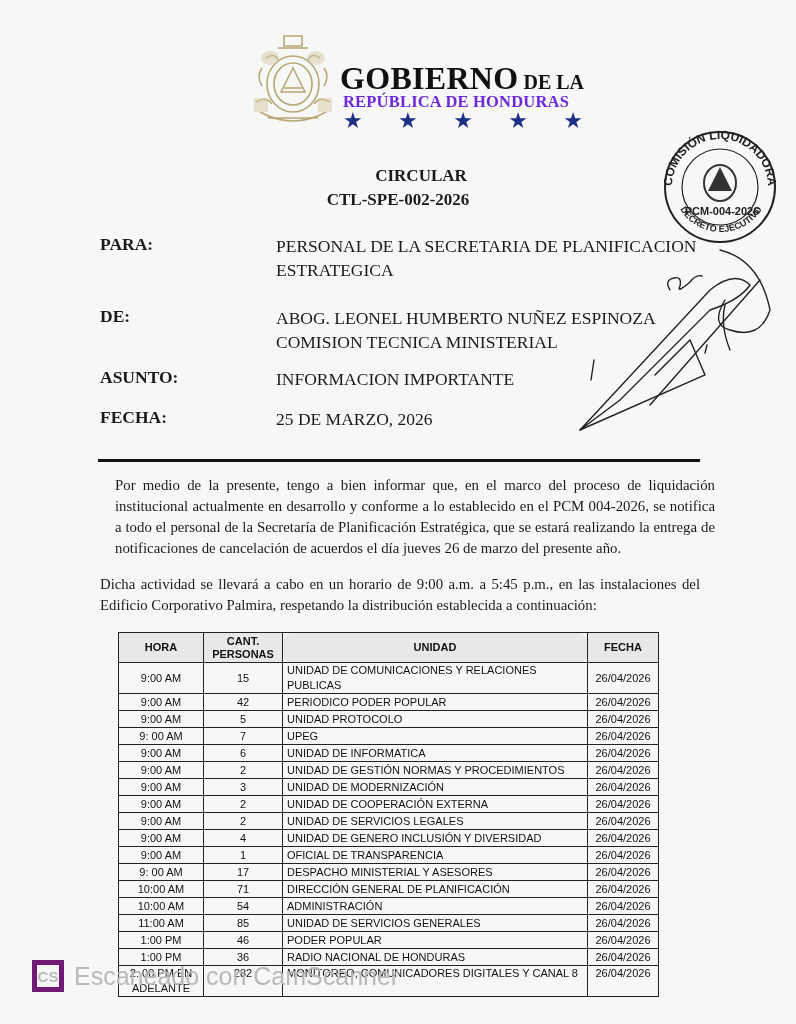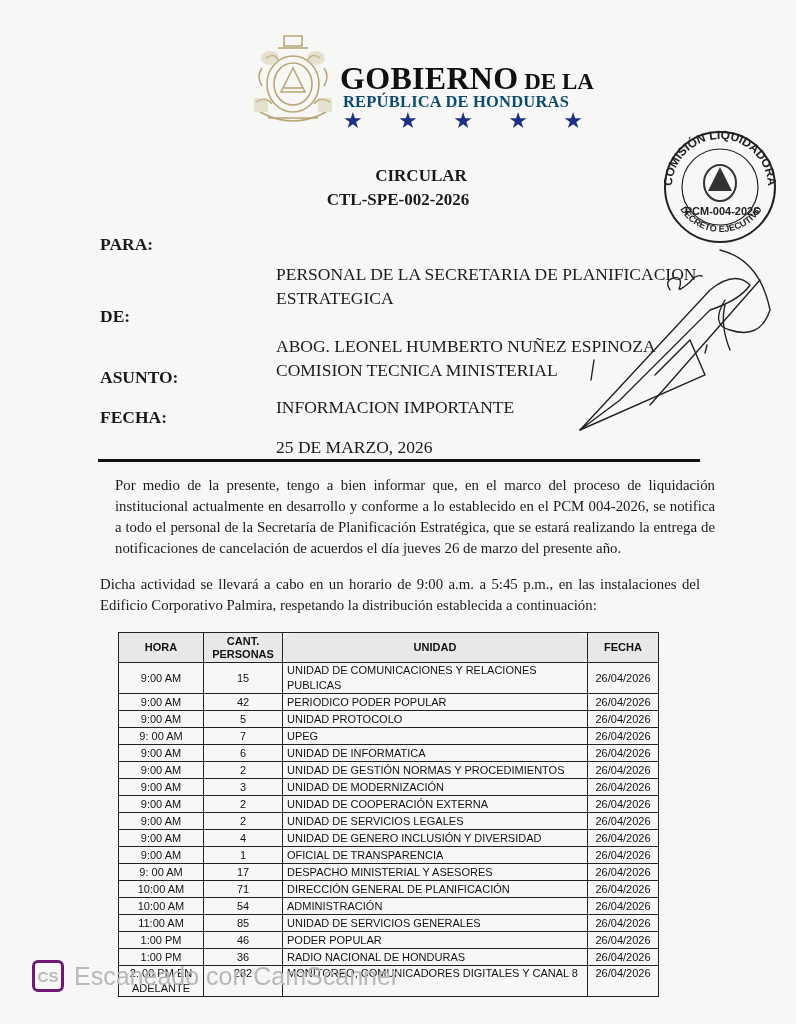--- a/index.html
+++ b/index.html
@@ -8,31 +8,31 @@
       background: #f7f8f6;
       font-family: "Liberation Serif", "DejaVu Serif", serif;
       color: #1a1a1a;
     }
     .page { position: absolute; inset: 0; }
 
     
     .coat { position: absolute; left: 248px; top: 28px; width: 90px; height: 98px; }
     .gov-title { position: absolute; left: 340px; top: 60px; white-space: nowrap; }
     .gov-main { font-weight: bold; font-size: 32px; letter-spacing: 0.3px; color: #111; }
-    .gov-small { font-weight: bold; font-size: 23px; color: #111; text-align: right; }
-    .gov-sub { position: absolute; left: 343px; top: 92px; font-weight: bold; font-size: 16.5px; color: #0c4a6e; white-space: nowrap; letter-spacing: 0.2px; }
+    .gov-small { font-weight: bold; font-size: 20px; color: #111; text-align: right; }
+    .gov-sub { position: absolute; left: 343px; top: 92px; font-weight: bold; font-size: 16.5px; color: #6d28d9; white-space: nowrap; letter-spacing: 0.2px; }
     .stars { position: absolute; left: 343px; top: 108px; width: 240px; display: flex; justify-content: space-between; font-size: 22px; color: #1c2f85; }
 
     
     .stamp { position: absolute; left: 650px; top: 125px; width: 140px; height: 120px; }
 
     .circ-title { position: absolute; left: 0; width: 796px; text-align: center; font-weight: bold; font-size: 17px; }
 
     .field-label { position: absolute; left: 100px; font-weight: bold; font-size: 17.5px; }
-    .field-value { position: absolute; left: 276px; font-size: 17.5px; line-height: 24px; white-space: nowrap; margin-top: 28px; }
+    .field-value { position: absolute; left: 276px; font-size: 17.5px; line-height: 24px; white-space: nowrap; }
 
     .signature { position: absolute; left: 560px; top: 230px; width: 236px; height: 220px; }
 
     .hr { position: absolute; left: 98px; top: 459px; width: 602px; height: 2.5px; background: #111; }
 
     .para { position: absolute; left: 100px; width: 600px; font-size: 14.8px; line-height: 21px; text-align: justify; }
     .para1 { top: 475px; margin-left: 15px; }
     .para2 { top: 574px; }
 
     
@@ -44,21 +44,21 @@
     .tbl td.l { text-align: left; }
     .col-hora { width: 76px; }
     .col-cant { width: 70px; }
     .col-unidad { width: 296px; border-radius: 9px; }
     .col-fecha { width: 62px; }
     .tbl tr.tall td { height: 30px; vertical-align: top; }
 
     
     .cs-wm { position: absolute; left: 32px; top: 960px; display: flex; align-items: center; gap: 10px;
       font-family: "Liberation Sans", "DejaVu Sans", sans-serif; color: #b8b8b8; font-size: 25px; }
-    .cs-logo { width: 32px; height: 32px; border-radius: 6px; border: 3px solid #701a75; box-sizing: border-box;
+    .cs-logo { width: 32px; height: 32px; border-radius: 0; border: 5px solid #701a75; box-sizing: border-box;
       display: flex; align-items: center; justify-content: center; font-weight: bold; font-size: 15px; color: #b8b8b8; }
   </style>
 </head>
 <body>
 
 <div class="page">
 
   <svg class="coat" viewBox="0 0 90 98">
     <g fill="none" stroke="#b8a676" stroke-width="1.6">
       <path d="M36 8 h18 v10 h-18 z"></path>

